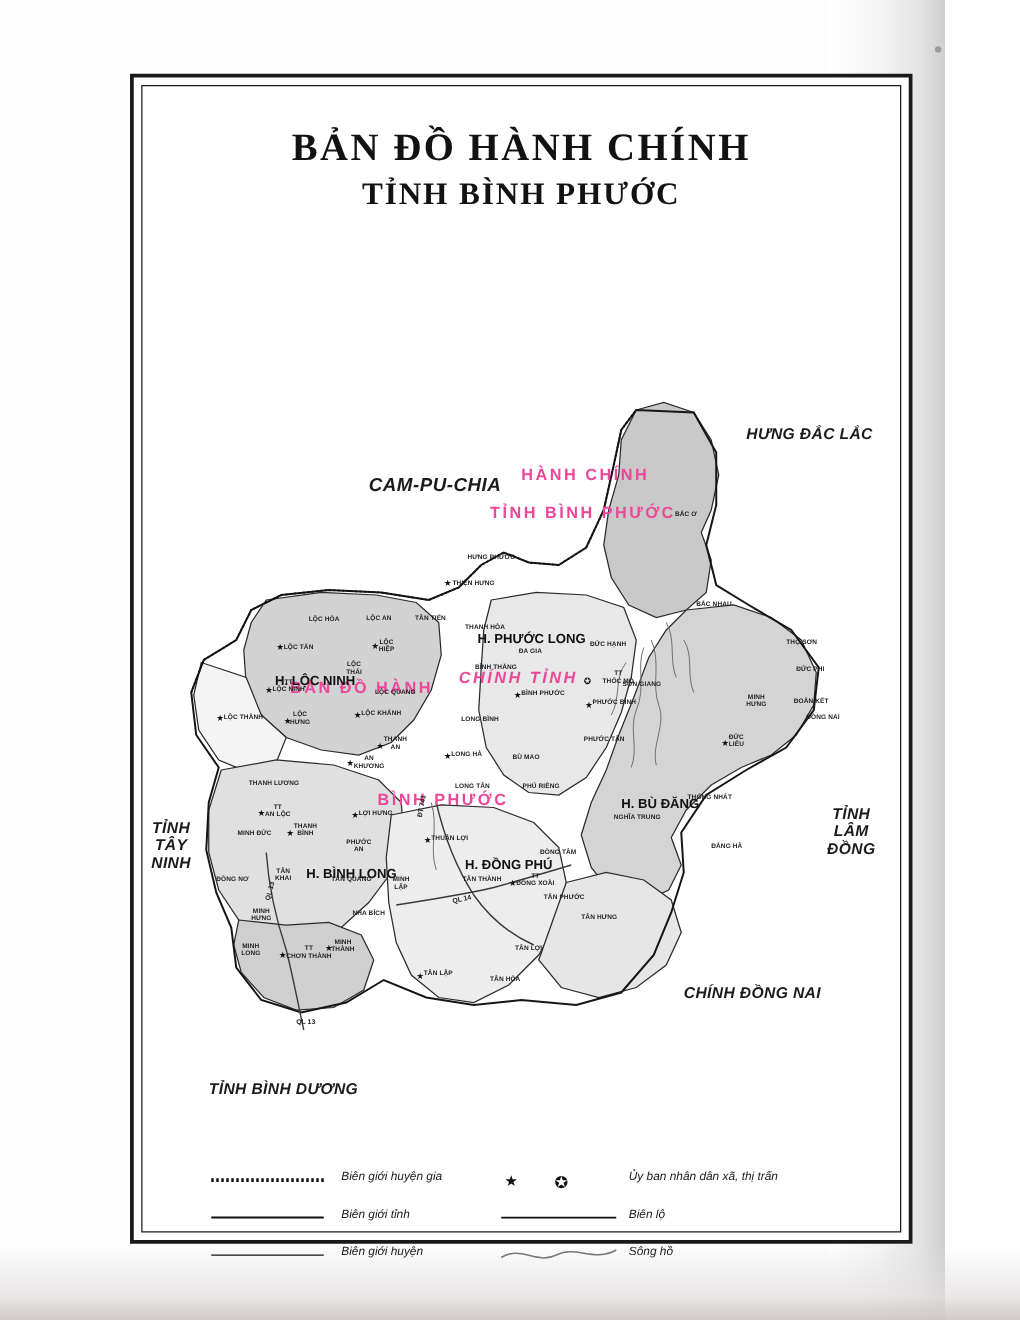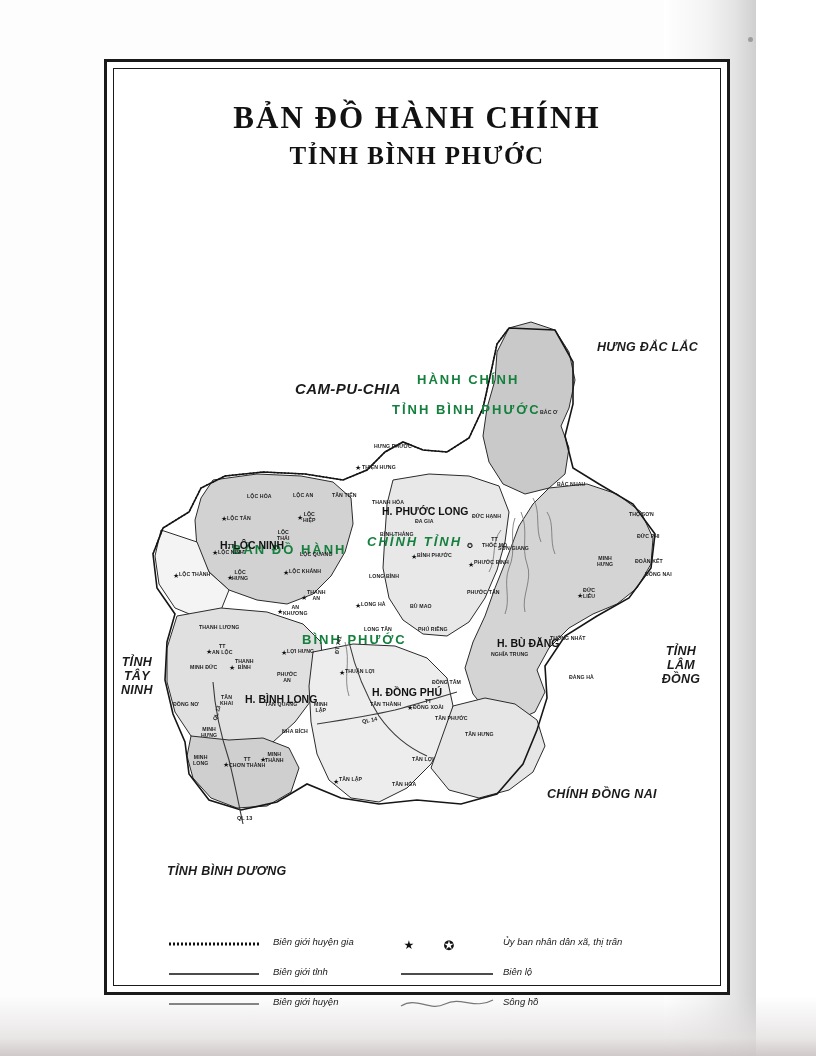--- a/index.html
+++ b/index.html
@@ -70,21 +70,21 @@
     text-align:center;line-height:1.15;letter-spacing:.1px;
   }
   .star{
     position:absolute;font-size:7px;color:#111;line-height:1;
   }
   .road-lbl{
     position:absolute;font-size:5.5px;font-weight:bold;color:#222;
     font-family:"Liberation Sans", sans-serif;
   }
   .ghost{
-    position:absolute;font-size:13px;font-weight:bold;color:#15803d;
+    position:absolute;font-size:13px;font-weight:bold;color:#ec4899;
     font-family:"Liberation Sans", sans-serif;letter-spacing:2px;
   }
   
   .legend{
     position:absolute;left:56px;top:872px;width:520px;height:90px;
   }
   .lg-text{position:absolute;font-size:9.5px;font-style:italic;color:#1a1a1a;}
 </style>
 </head>
 <body>

